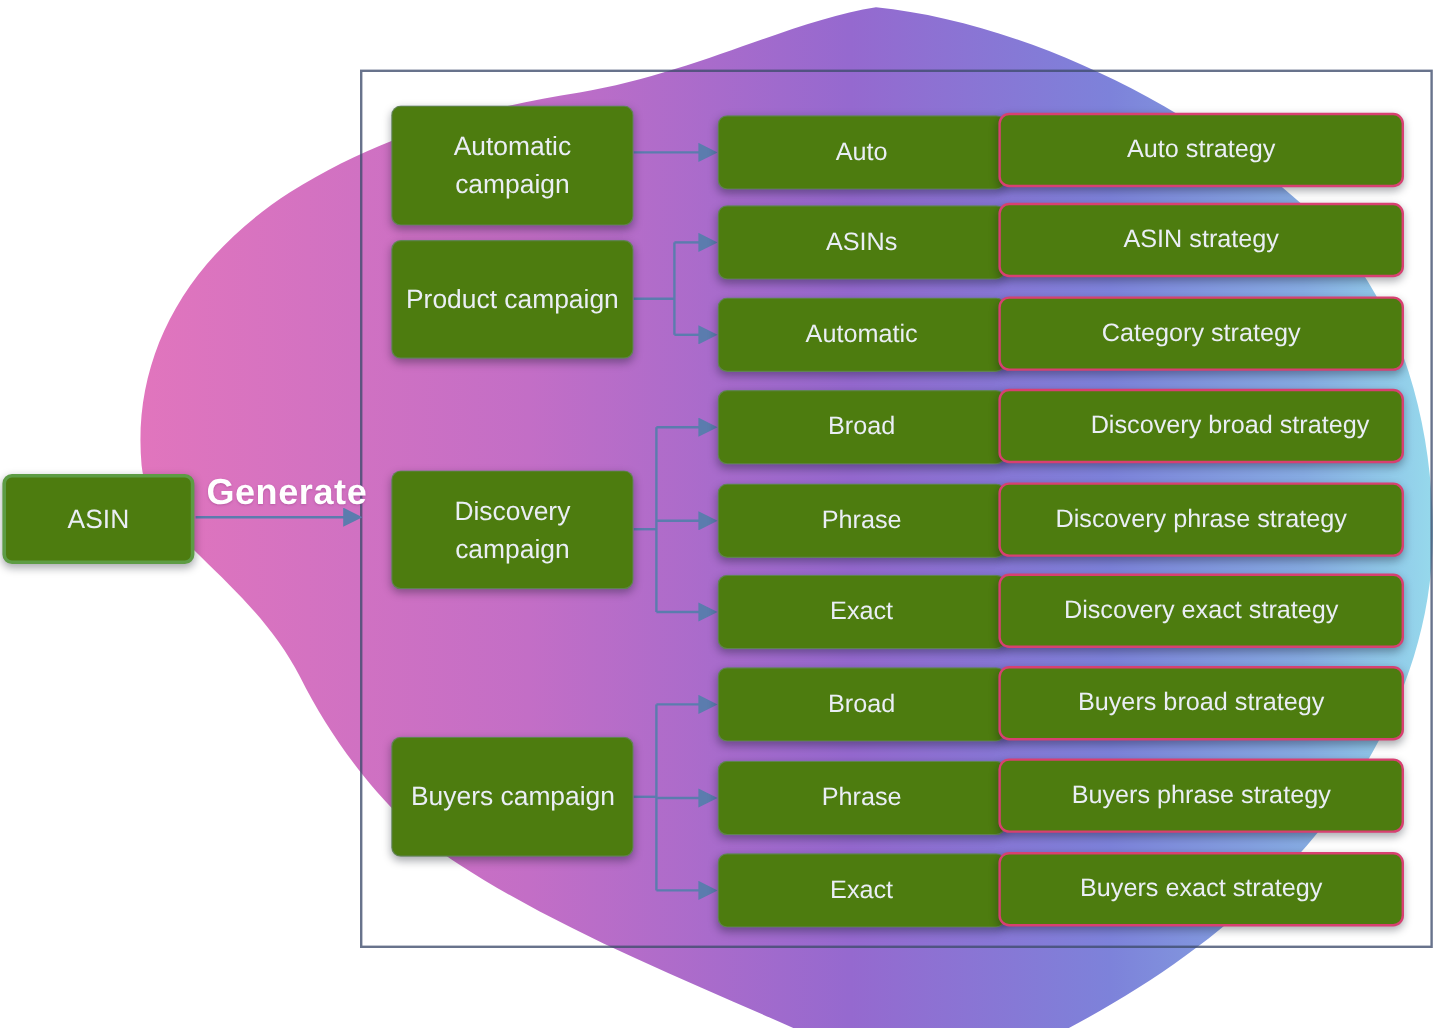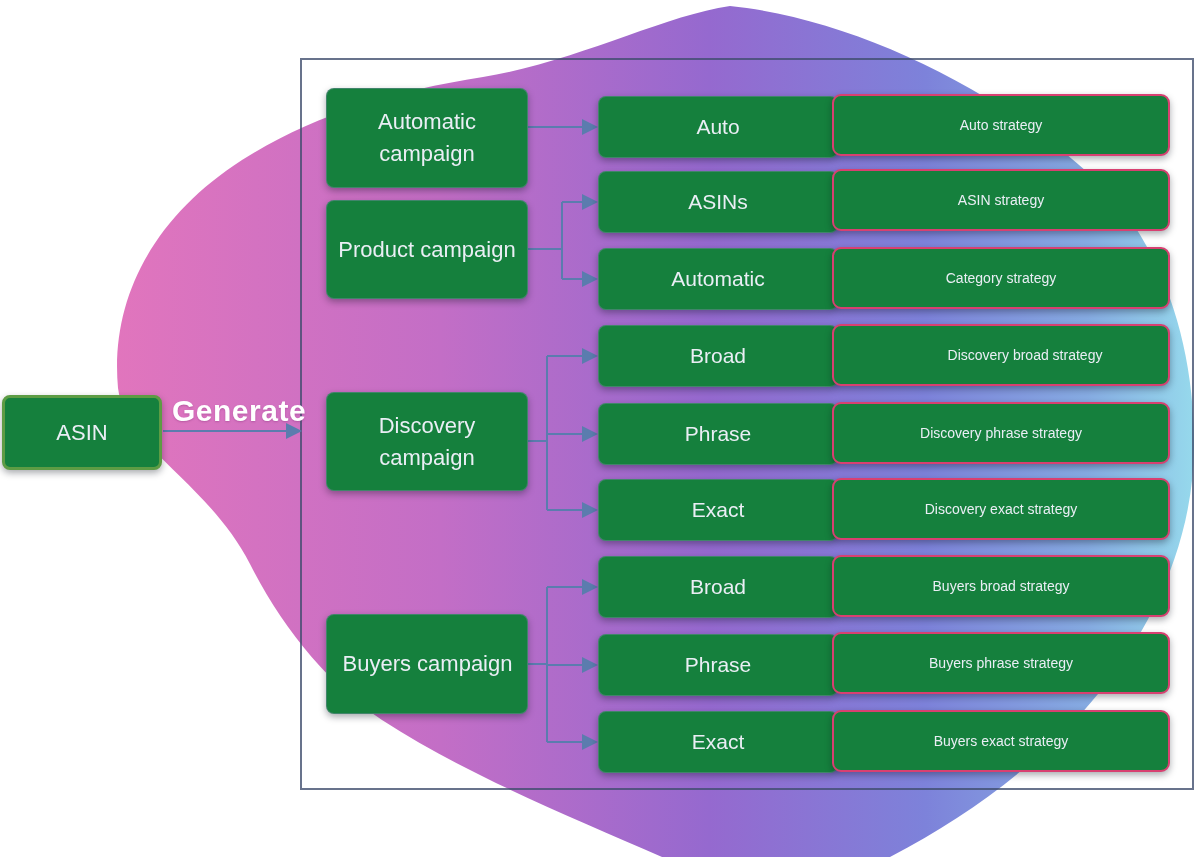--- a/index.html
+++ b/index.html
@@ -8,29 +8,29 @@
     font-family:"Liberation Sans","DejaVu Sans",sans-serif;
   }
   .blob-svg,.wire-svg{position:absolute;top:0;left:0;width:1200px;height:857px;}
   .wire-svg{z-index:3;pointer-events:none;}
   .frame{
     position:absolute;z-index:2;left:300px;top:58px;width:894px;height:732px;
     border:2px solid rgba(62,76,108,0.78);box-sizing:border-box;
   }
   .node{
     position:absolute;z-index:4;box-sizing:border-box;
-    background:#15803d;color:#eaeef5;
+    background:#4d7c0f;color:#eaeef5;
     display:flex;align-items:center;justify-content:center;text-align:center;
     border-radius:8px;box-shadow:0 3px 7px rgba(10,15,25,0.35);
     border:1px solid rgba(120,140,165,0.45);
   }
   .campaign{left:326px;width:202px;font-size:22px;line-height:1.45;padding:6px 10px;}
   .match{left:598px;width:240px;height:62px;font-size:21px;}
   .strategy{
-    left:832px;width:338px;height:62px;font-size:14px;
+    left:832px;width:338px;height:62px;font-size:21px;
     border:2px solid #d84071;border-radius:9px;
   }
   .asin{
     left:2px;top:395px;width:160px;height:75px;font-size:22px;
     border:3px solid #5d9c44;border-radius:8px;
   }
   .edge-label{
     position:absolute;z-index:4;left:172px;top:394px;width:120px;
     color:#ffffff;font-size:30px;font-weight:bold;letter-spacing:.5px;
     text-shadow:0 1px 2px rgba(120,40,110,0.35);

